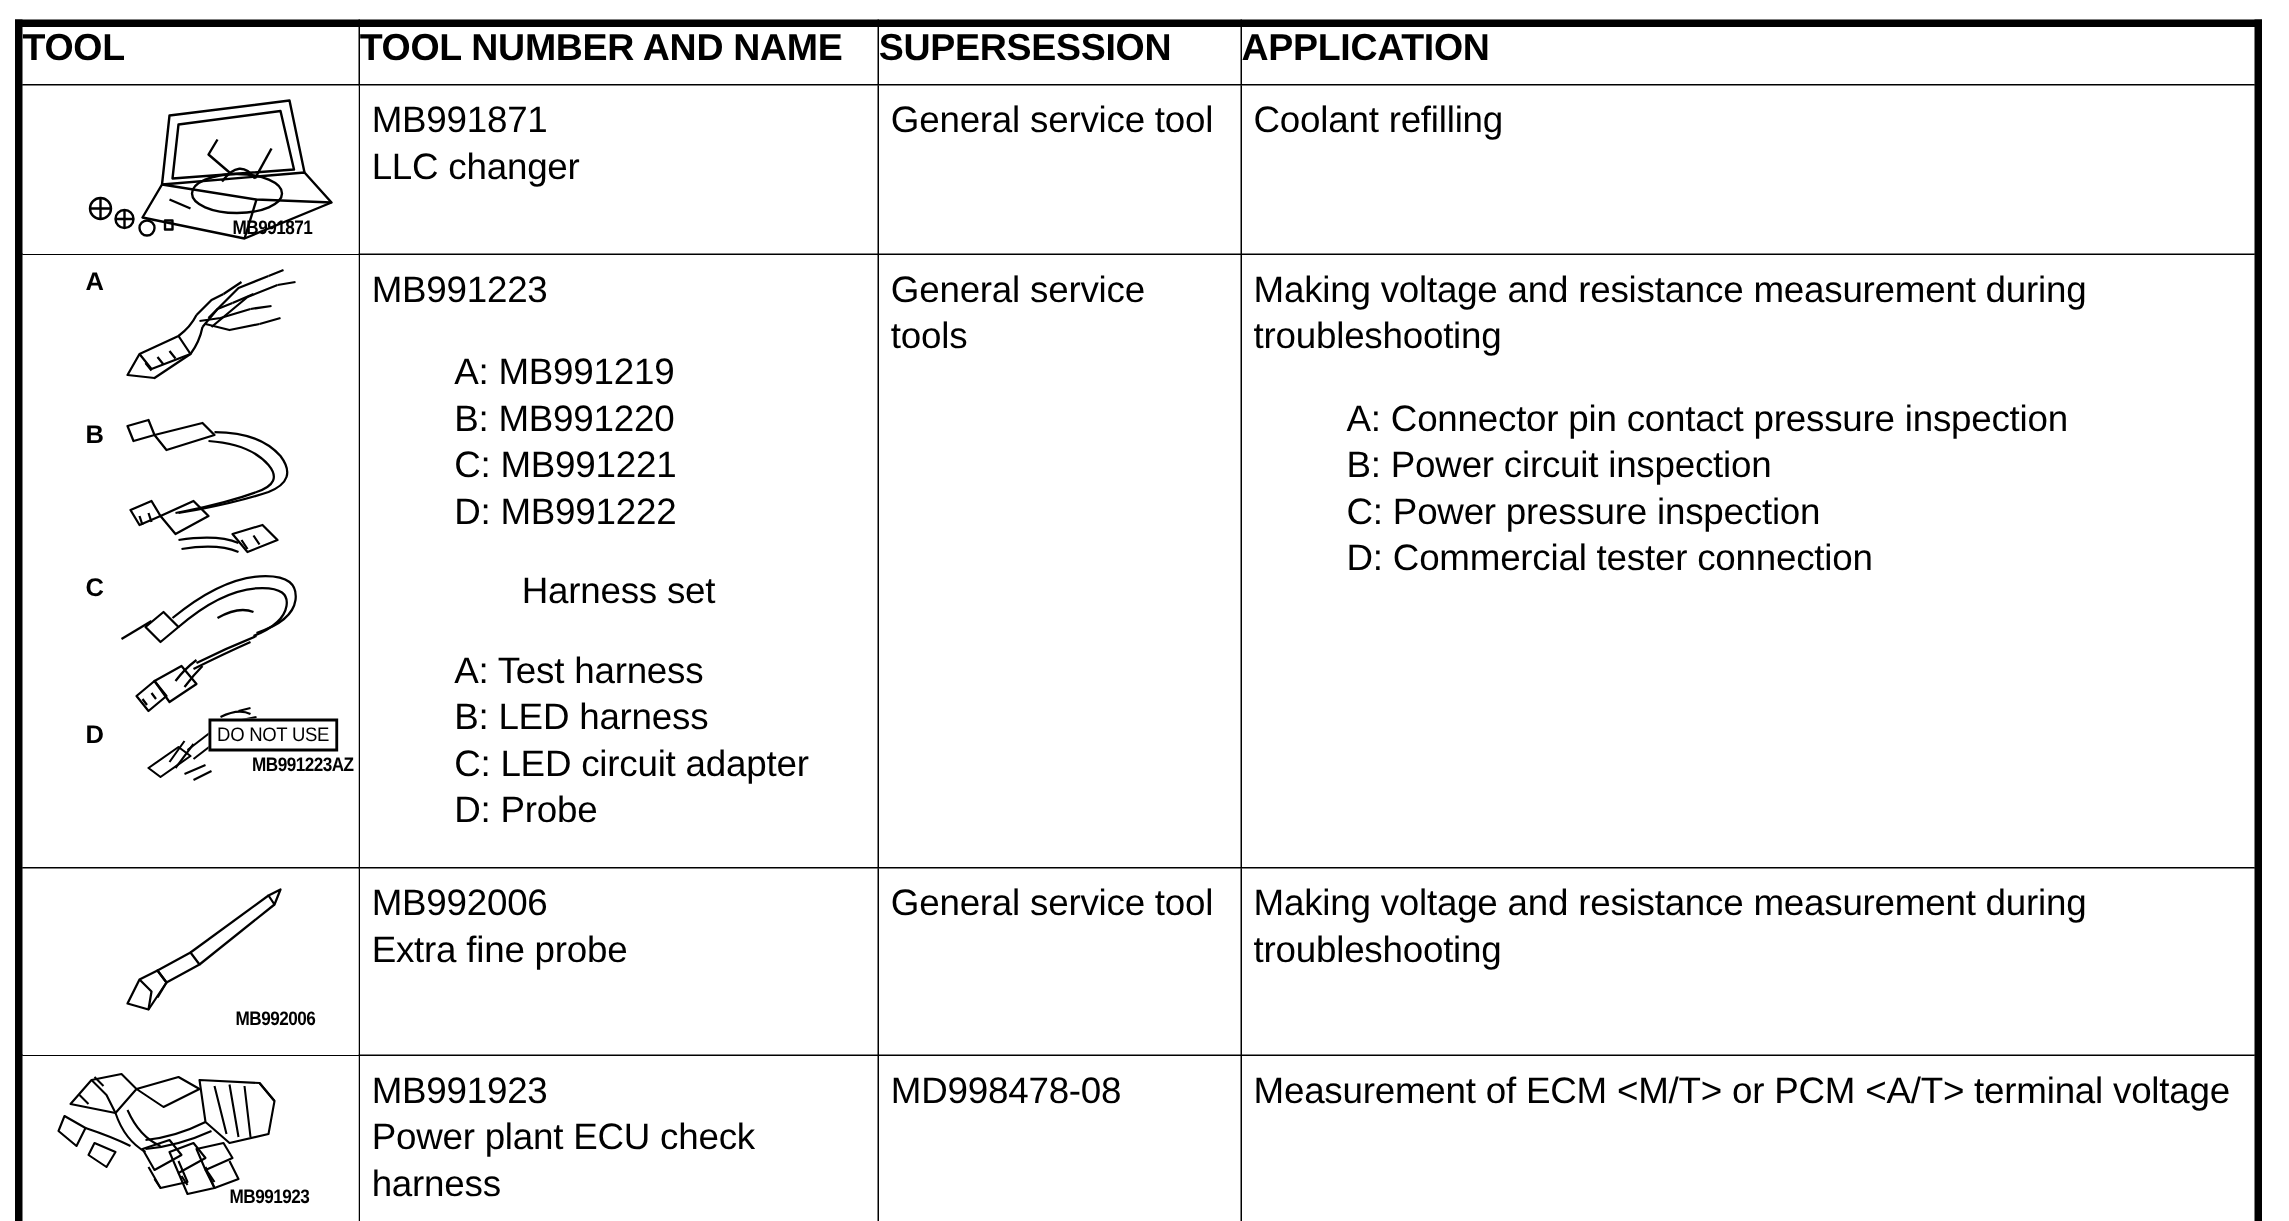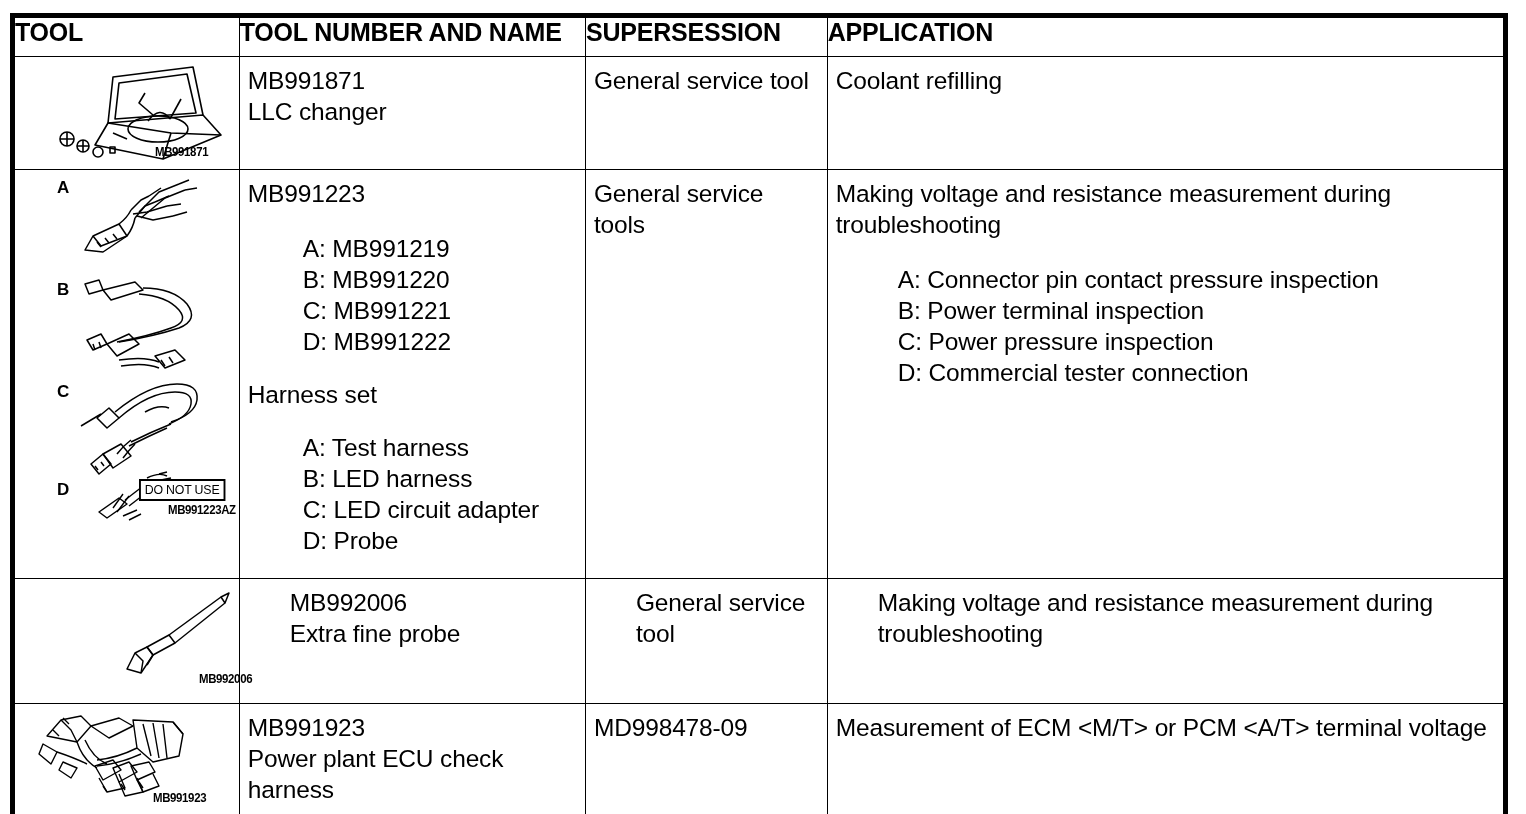--- a/index.html
+++ b/index.html
@@ -108,21 +108,21 @@
     white-space: nowrap;
     background: #ffffff;
     transform: scaleX(0.95);
     transform-origin: left center;
   }
   .illo-svg { position: absolute; }
 
   
   .row-1 td { height: 112px; margin-left: 13px; }
   .row-2 td { height: 388px; }
-  .row-3 td { height: 124px; padding-left: 42px; }
+  .row-3 td { height: 124px; }
   .row-4 td { height: 110px; }
 </style>
 </head>
 <body>
 
 <div class="page">
 
   <table class="tool-table">
     <colgroup>
       <col class="col-tool">
@@ -263,40 +263,40 @@
 
         <td>
           <div class="cell-text">
             <span class="lead">MB991223</span>
             <ul class="sub-list indent-1 gap-top">
               <li>A: MB991219</li>
               <li>B: MB991220</li>
               <li>C: MB991221</li>
               <li>D: MB991222</li>
             </ul>
-            <span class="lead gap-top-sm" style="display:block;">Harness set</span>
+            <span class="lead gap-top-sm" style="display:block;text-align:center;">Harness set</span>
             <ul class="sub-list indent-1 gap-top-sm">
               <li>A: Test harness</li>
               <li>B: LED harness</li>
               <li>C: LED circuit adapter</li>
               <li>D: Probe</li>
             </ul>
           </div>
         </td>
 
         <td>
           <div class="cell-text" style="width:170px;">General service tools</div>
         </td>
 
         <td>
           <div class="cell-text">
             <span style="display:block; max-width:640px;">Making voltage and resistance measurement during troubleshooting</span>
             <ul class="sub-list indent-2 gap-top">
               <li>A: Connector pin contact pressure inspection</li>
-              <li>B: Power terminal inspection</li>
+              <li>B: Power circuit inspection</li>
               <li>C: Power pressure inspection</li>
               <li>D: Commercial tester connection</li>
             </ul>
           </div>
         </td>
       </tr>
 
       <tr class="row-3">
         <td class="illo-cell">
           <div class="illo-wrap">
@@ -364,21 +364,21 @@
         </td>
 
         <td>
           <div class="cell-text">
             <span class="lead">MB991923</span>
             <span class="lead" style="max-width:300px;">Power plant ECU check harness</span>
           </div>
         </td>
 
         <td>
-          <div class="cell-text">MD998478-09</div>
+          <div class="cell-text">MD998478-08</div>
         </td>
 
         <td>
           <div class="cell-text" style="white-space:nowrap;">Measurement of ECM &lt;M/T&gt; or PCM &lt;A/T&gt; terminal voltage</div>
         </td>
       </tr>
 
     </tbody>
   </table>
 

